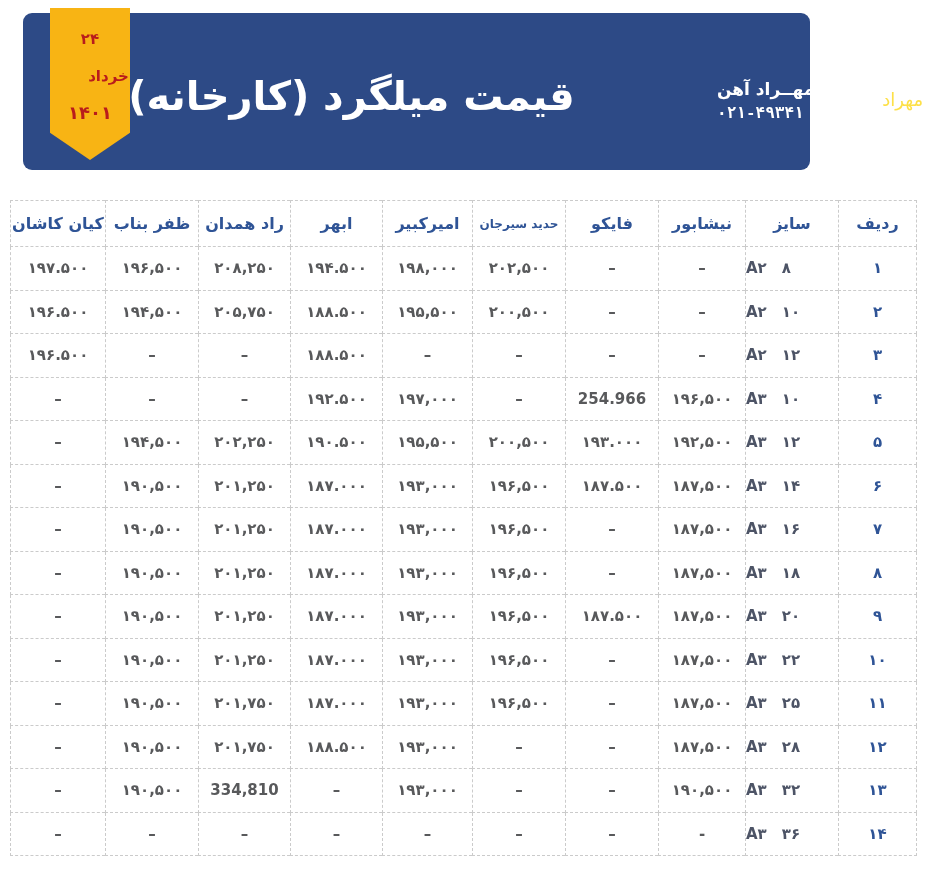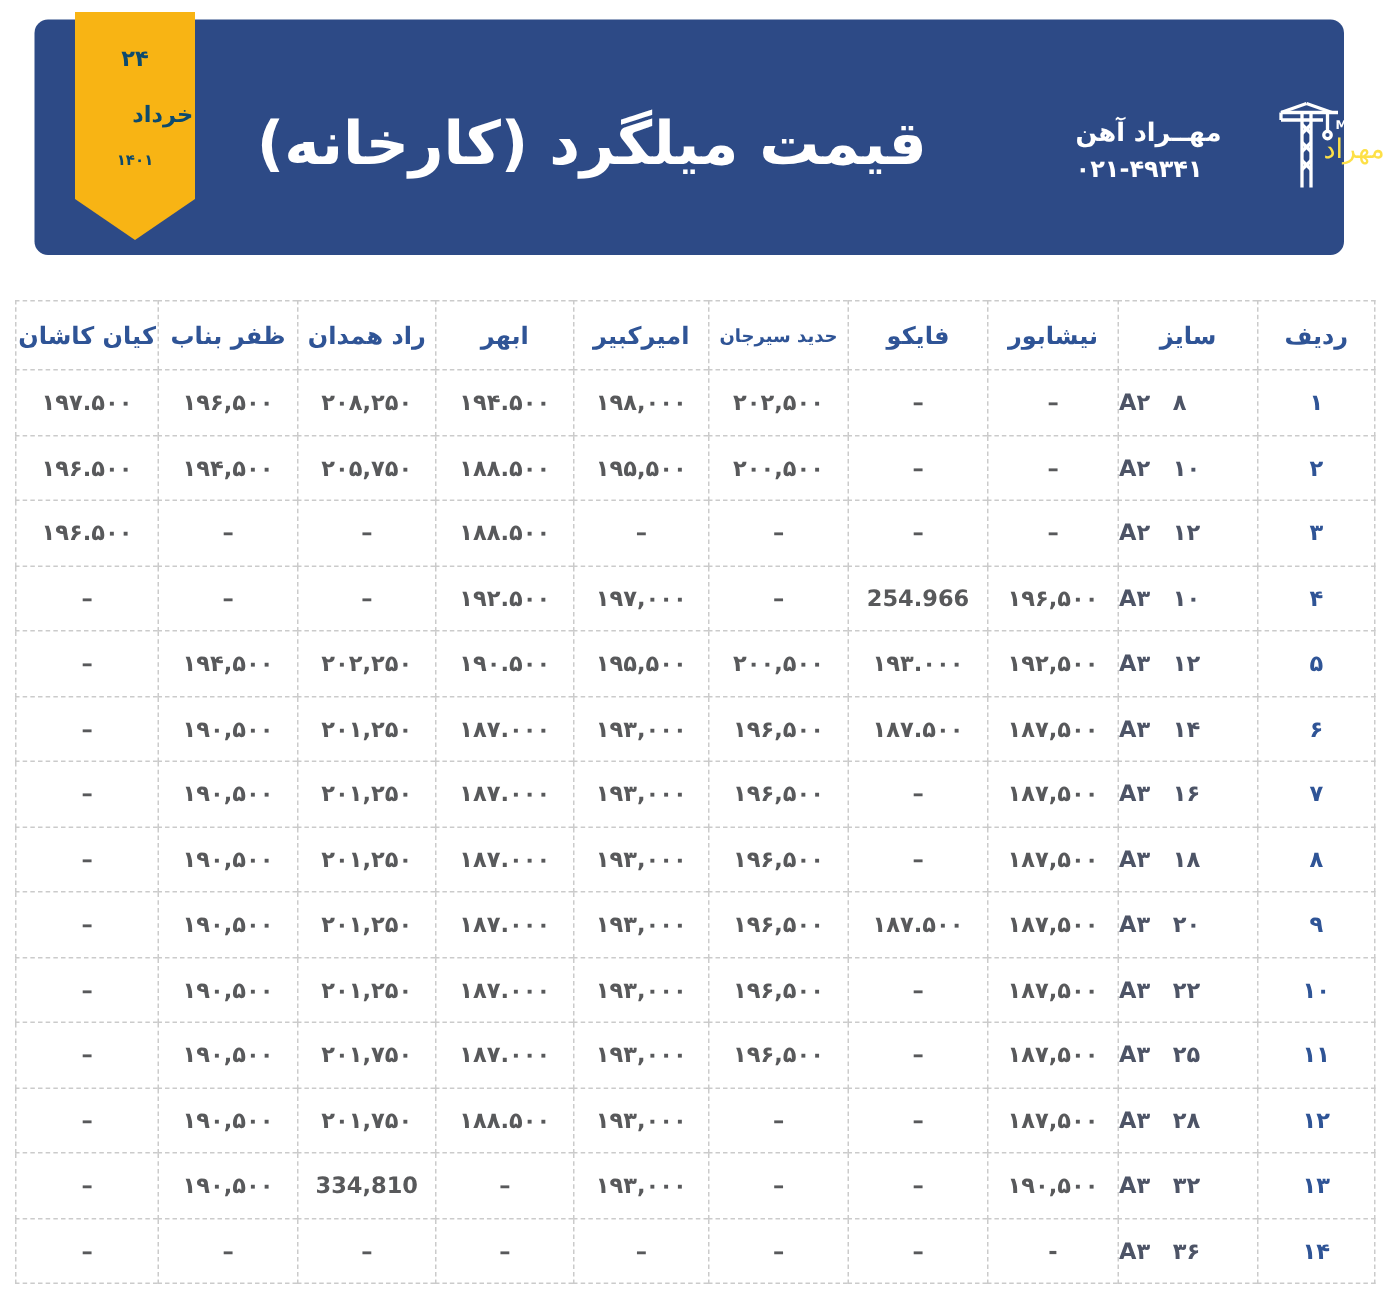--- a/index.html
+++ b/index.html
@@ -1,42 +1,42 @@
 <!DOCTYPE html>
 <html lang="fa"><head>
 <meta charset="utf-8">
 <style>
   * { margin:0; padding:0; box-sizing:border-box; }
   html,body { width:926px; height:870px; background:#ffffff;
     font-family:"DejaVu Sans", sans-serif; overflow:hidden; }
   .page { position:relative; width:926px; height:870px; background:#fff; }
 
   
-  .banner { position:absolute; left:23px; top:13px; width:873px; height:157px;
+  .banner { position:absolute; left:23px; top:13px; width:787px; height:157px;
     background:#2d4a86; border-radius:9px; }
   .banner-title { position:absolute; left:0; right:130px; top:60px;
     text-align:center; color:#ffffff; font-size:40px; font-weight:800;
     direction:rtl; letter-spacing:0; }
 
   
   .ribbon { position:absolute; left:50px; top:8px; width:80px; height:152px;
     background:#f8b414; z-index:3;
     clip-path:polygon(0 0,100% 0,100% 82%,50% 100%,0 82%);
     display:flex; flex-direction:column; align-items:center;
-    color:#0c4a6e; font-weight:700; direction:rtl; }
+    color:#b91c1c; font-weight:700; direction:rtl; }
   .ribbon .day   { margin-top:22px; font-size:15px; }
   .ribbon .month { margin-top:19px; font-size:15px;margin-left:37px; }
-  .ribbon .year  { margin-top:17px; font-size:10px; }
+  .ribbon .year  { margin-top:17px; font-size:18px; }
 
   
   .brand { position:absolute; left:690px; top:50px; width:205px; height:75px;
     display:flex; align-items:center; color:#fff;gap:38px; }
   .brand-text { direction:rtl; text-align:left; margin-left:4px; flex:1; }
   .brand-name { font-size:17px; font-weight:700; white-space:nowrap; }
-  .brand-phone { font-size:16px; font-weight:700; direction:ltr; margin-top:4px; }
+  .brand-phone { font-size:16px; font-weight:700; direction:ltr; margin-top:4px;font-family:Liberation Mono, monospace; }
   .logo { position:relative; width:100px; height:72px; flex:none; }
   .logo svg { position:absolute; left:0; top:2px; }
   .logo-en { position:absolute; left:38px; top:14px; font-size:8px;
     letter-spacing:3px; font-weight:700; color:#fff; }
   .logo-fa { position:absolute; left:30px; top:24px; font-size:18px;
     font-weight:400; color:#fde047; direction:rtl; }
 
   
   table.price { position:absolute; left:10px; top:200px; width:906px;
     border-collapse:collapse; direction:rtl; table-layout:fixed; }

